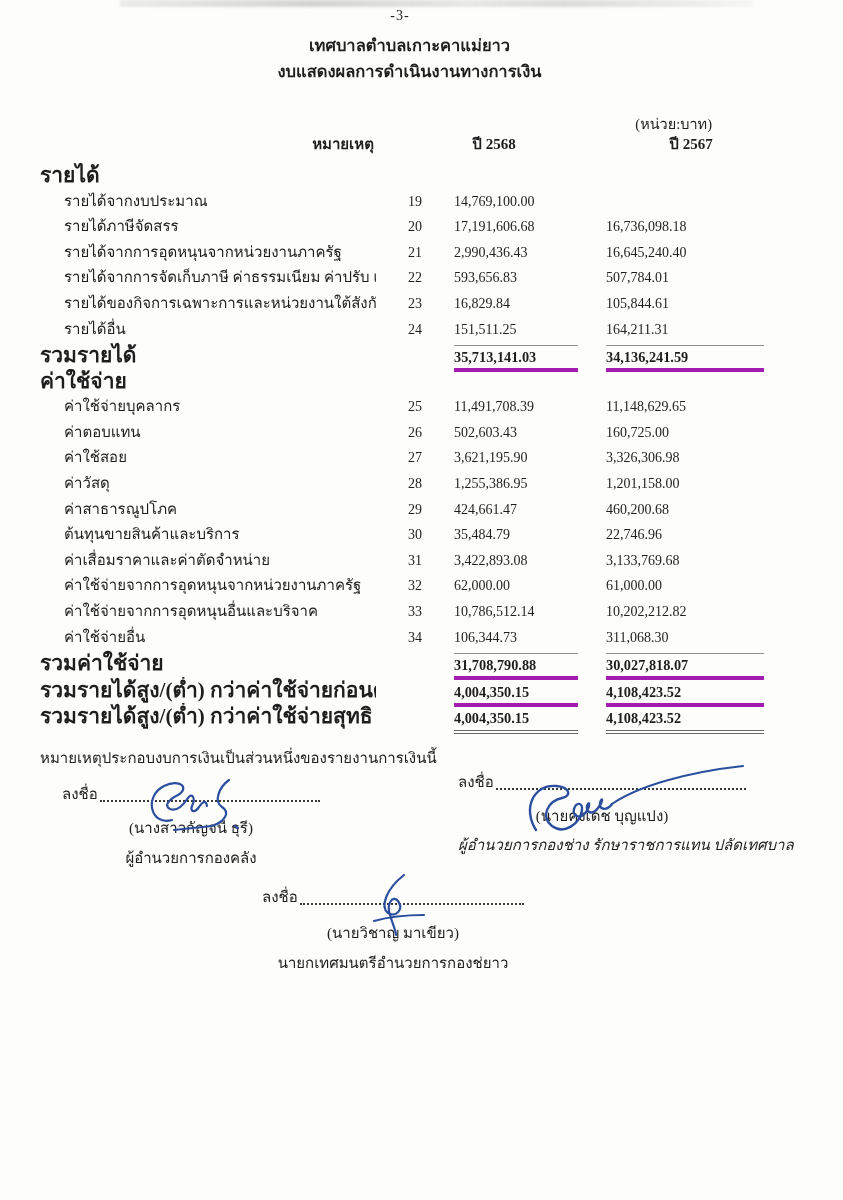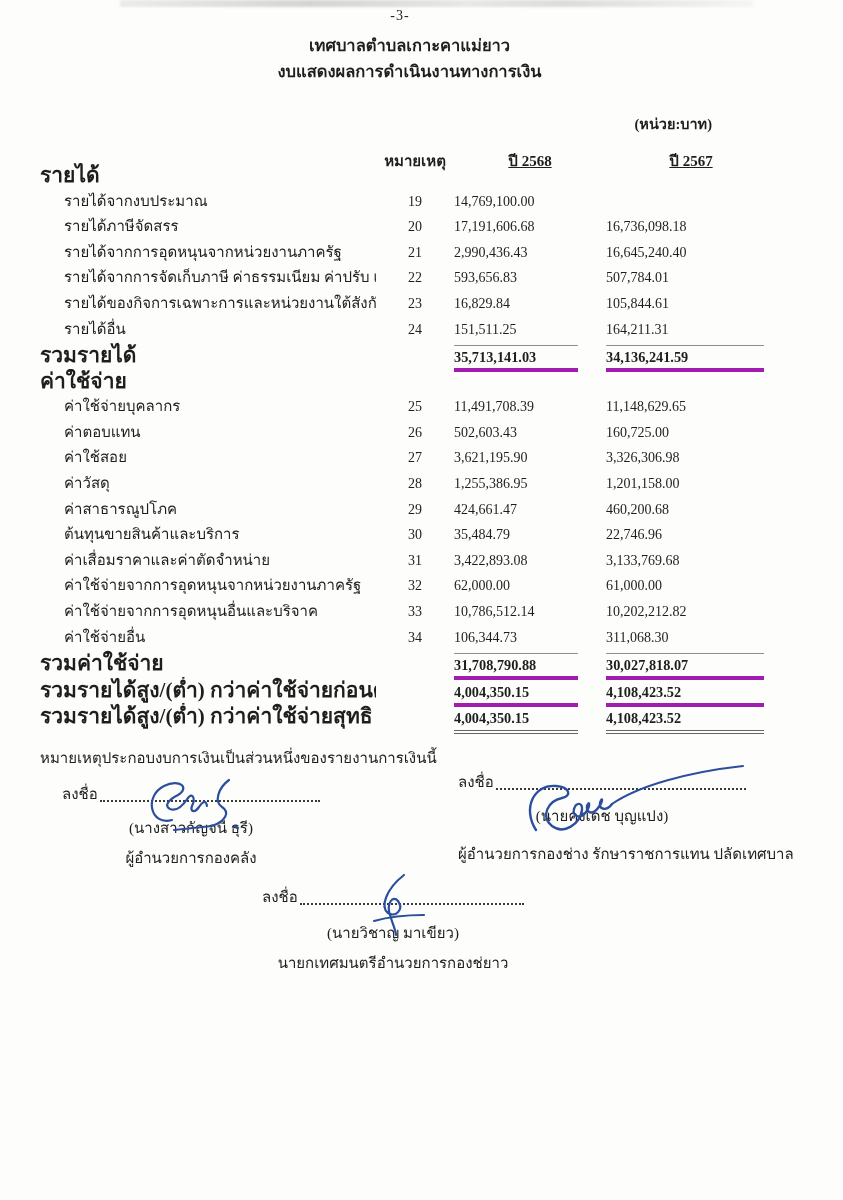--- a/index.html
+++ b/index.html
@@ -11,26 +11,26 @@
     color:#1e1e1e;
   }
   .scan-artifact {
     position:absolute; top:0; left:120px; right:90px; height:7px;
     background:linear-gradient(90deg, rgba(90,90,90,.10), rgba(70,70,70,.22) 30%, rgba(80,80,80,.12) 55%, rgba(90,90,90,.20) 70%, rgba(120,120,120,.05));
     filter:blur(1px);
   }
   .pagenum { position:absolute; top:8px; left:0; width:800px; text-align:center; font-size:14px; letter-spacing:1px; }
   .doc-header { position:absolute; top:33px; left:0; right:24px; }
   .doc-header div { text-align:center; font-weight:bold; font-size:16.5px; line-height:25.5px; }
-  .unit-label { position:absolute; top:112px; left:0; width:712px; text-align:right; font-weight:bold; font-size:14.5px; }
+  .unit-label { position:absolute; top:112px; left:0; width:712px; text-align:right; font-weight:normal; font-size:14.5px; }
 
   .grid-row { display:grid; grid-template-columns:1fr 78px 152px 170px; align-items:baseline; }
-  .col-headers { position:absolute; top:149px; left:40px; width:736px; font-weight:bold; font-size:15px; height:24px; line-height:24px; }
+  .col-headers { position:absolute; top:132px; left:40px; width:736px; font-weight:bold; font-size:15px; height:24px; line-height:24px;gap:36px; }
   .col-headers .note-h { text-align:center; }
-  .col-headers .num-h { text-align:center;text-decoration:underline; }
+  .col-headers .num-h { text-align:center; }
 
   .table-body { position:absolute; top:163px; left:40px; width:736px; }
   .row { height:25.6px; line-height:25.6px; font-size:15px; }
   .row .label { white-space:nowrap; overflow:hidden; }
   .row.item .label { padding-left:24px; }
   .row.section .label, .row.total .label, .row.summary .label { font-weight:bold; font-size:21px; }
   .row .note { text-align:center; font-size:14px; }
   .row .num { text-align:left; font-size:14px; }
   .row.total, .row.summary { height:26.5px; line-height:26.5px; }
   .row.total .num, .row.summary .num { font-weight:bold; font-size:14.3px; }
@@ -47,21 +47,21 @@
   .sig-line { display:flex; align-items:flex-end; }
   .sig-line .dots { flex:1; border-bottom:2px dotted #3a3a3a; margin-bottom:4px; margin-left:2px; }
   .sig-name, .sig-title { text-align:center; }
   .scribble { position:absolute; pointer-events:none; }
   .scribble path { fill:none; stroke:#2b4f9e; stroke-linecap:round; stroke-linejoin:round; }
   .sig-left  { top:782px; left:62px;  width:258px; }
   .sig-left  .sig-name  { margin-top:10px; }
   .sig-left  .sig-title { margin-top:6px; }
   .sig-right { top:770px; left:458px; width:288px; }
   .sig-right .sig-name  { margin-top:10px; }
-  .sig-right .sig-title { margin-top:14px; white-space:nowrap; }
+  .sig-right .sig-title { margin-top:5px; white-space:nowrap;font-style:italic; }
   .sig-bottom{ top:885px; left:262px; width:262px; }
   .sig-bottom .sig-name { margin-top:12px; }
   .sig-bottom .sig-title{ margin-top:6px; }
 </style>
 </head>
 <body>
 
 <div class="page">
   <div class="scan-artifact"></div>
 

